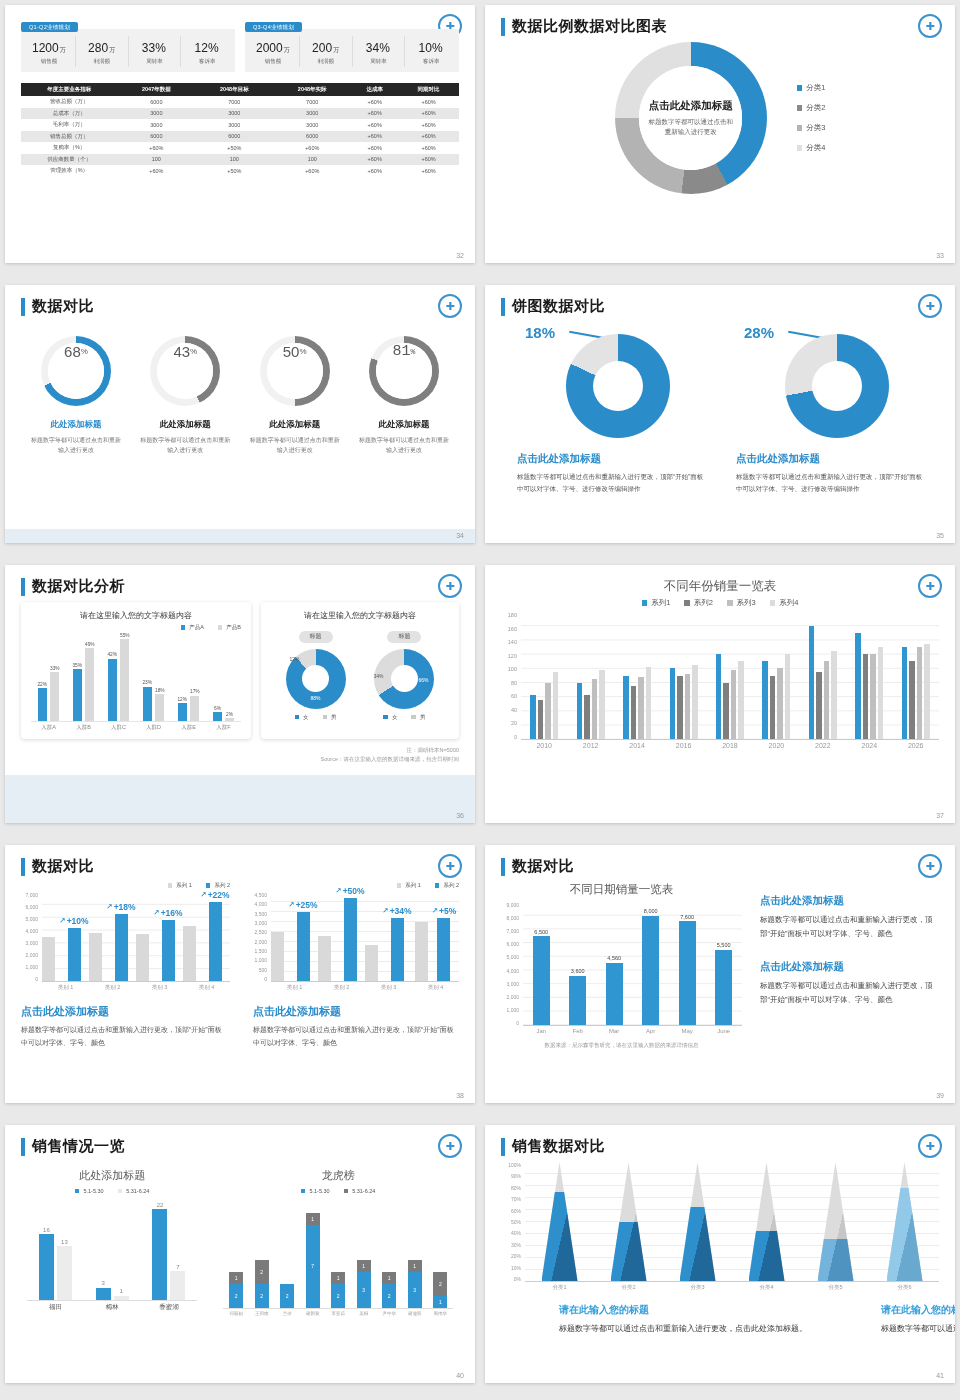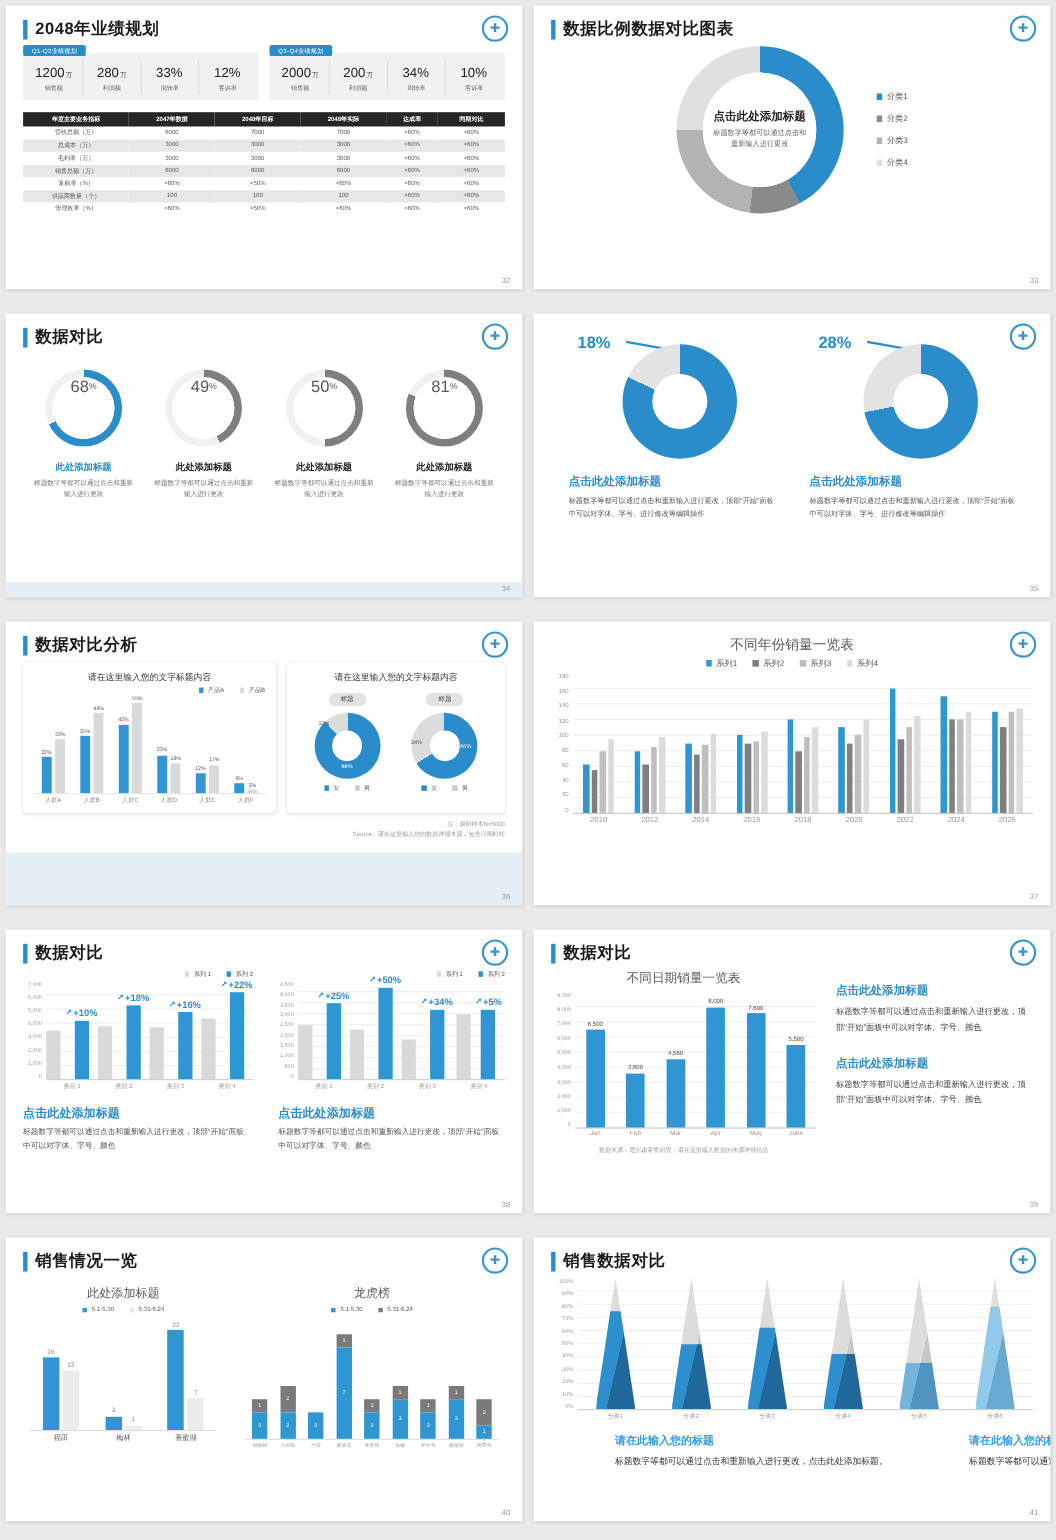--- a/index.html
+++ b/index.html
@@ -185,24 +185,20 @@
   .s41-blocks .blk{flex:0 0 258px}
   .s41-blocks .blk-title{font-size:10px;color:#35a0dc}
   .s41-blocks .blk-body{font-size:8px;color:#333;line-height:1.75}
 </style>
 </head>
 <body>
 
 <div class="deck">
 
   <section class="slide">
-    <div class="sl-head">
-      <span class="accent-bar"></span>
-      <h2 class="sl-title">2048年业绩规划</h2>
-    </div>
     <span class="logo">
         <span>✚</span>
       </span>
     <div class="panels">
       <div class="panel">
         <span class="badge">Q1-Q2业绩规划</span>
         <div style="display:flex;flex:1">
             <div class="stat-cell">
               <div><span class="stat-num">1200</span><span class="stat-unit">万</span></div>
               <div class="stat-label">销售额</div>
@@ -370,53 +366,57 @@
               <span class="gauge-num">68</span>
               <span class="gauge-pct">%</span>
             </div>
           </div>
           <div class="gauge-title acc">此处添加标题</div>
           <div class="gauge-sub">标题数字等都可以通过点击和重新输入进行更改</div>
         </div>
         <div class="gauge">
           <div class="ring gauge-ring hairline" style="background: conic-gradient(rgb(127, 127, 127) 0deg, rgb(127, 127, 127) 43%, rgb(241, 241, 241) 43%, rgb(241, 241, 241) 100%);">
             <div class="gauge-center">
-              <span class="gauge-num">49</span>
+              <span class="gauge-num">43</span>
               <span class="gauge-pct">%</span>
             </div>
           </div>
           <div class="gauge-title">此处添加标题</div>
           <div class="gauge-sub">标题数字等都可以通过点击和重新输入进行更改</div>
         </div>
         <div class="gauge">
           <div class="ring gauge-ring hairline" style="background: conic-gradient(rgb(127, 127, 127) 0deg, rgb(127, 127, 127) 50%, rgb(241, 241, 241) 50%, rgb(241, 241, 241) 100%);">
             <div class="gauge-center">
               <span class="gauge-num">50</span>
               <span class="gauge-pct">%</span>
             </div>
           </div>
           <div class="gauge-title">此处添加标题</div>
           <div class="gauge-sub">标题数字等都可以通过点击和重新输入进行更改</div>
         </div>
         <div class="gauge">
-          <div class="ring gauge-ring hairline" style="background: conic-gradient(rgb(127, 127, 127) 0deg, rgb(127, 127, 127) 81%, rgb(241, 241, 241) 81%, rgb(241, 241, 241) 100%);">
+          <div class="ring gauge-ring hairline" style="background: conic-gradient(rgb(127, 127, 127) 0deg, rgb(127, 127, 127) 81%, rgb(241, 241, 241) 81%, rgb(241, 241, 241) 100%); font-family: Liberation Mono, monospace;">
             <div class="gauge-center">
               <span class="gauge-num">81</span>
               <span class="gauge-pct">%</span>
             </div>
           </div>
           <div class="gauge-title">此处添加标题</div>
           <div class="gauge-sub">标题数字等都可以通过点击和重新输入进行更改</div>
         </div>
       </div>
     <div class="band" style="height:14px"></div>
     <span class="pageno">34</span>
   </section>
 
   <section class="slide">
+    <div class="sl-head">
+      <span class="accent-bar"></span>
+      <h2 class="sl-title">饼图数据对比</h2>
+    </div>
     <span class="logo">
         <span>✚</span>
       </span>
     <div class="s35-body">
       <div class="s35-half">
         <div class="s35-donut-area">
           <span class="callout">18%</span>
           <span class="callout-line"></span>
           <div class="ring ring-35" style="background: conic-gradient(rgb(43, 140, 202) 0%, rgb(43, 140, 202) 82%, rgb(227, 227, 227) 82%, rgb(227, 227, 227) 100%);"></div>
         </div>

